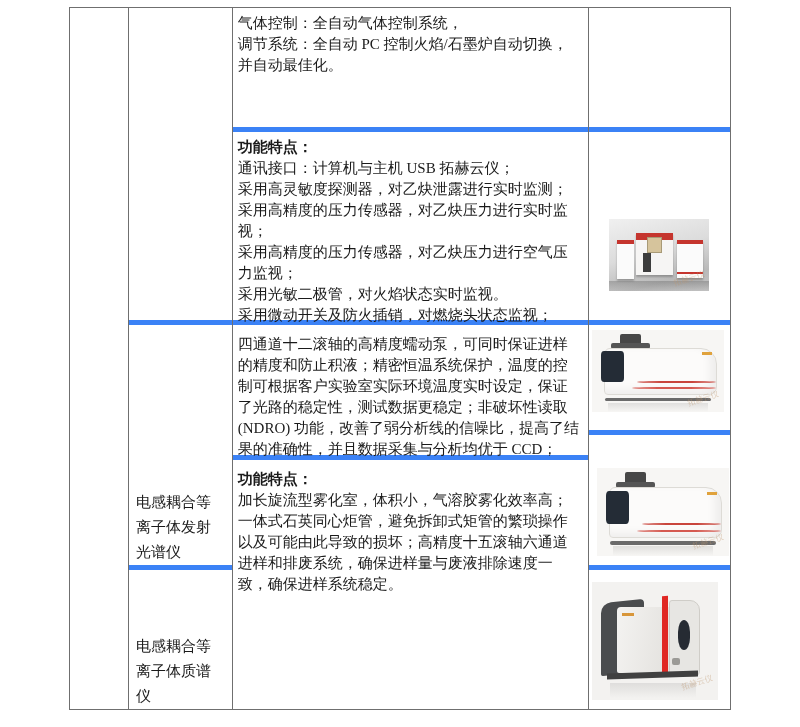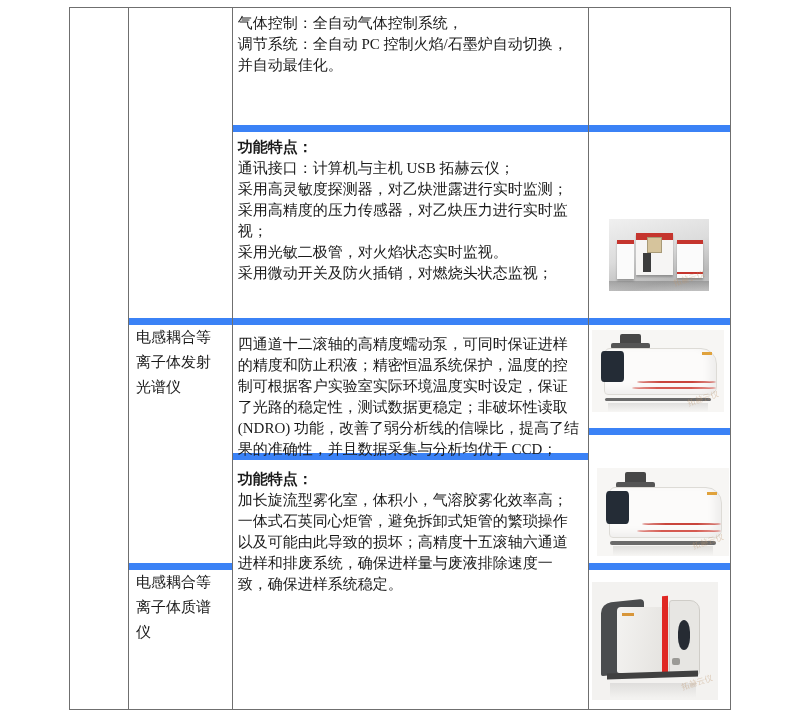--- a/index.html
+++ b/index.html
@@ -8,27 +8,27 @@
     font-family:"Liberation Serif","DejaVu Serif",serif;
     color:#1a1a1a;overflow:hidden;
   }
   #spec-table{
     position:absolute;left:69px;top:7px;width:662px;height:703px;
     border:1px solid #6f6f6f;box-sizing:border-box;display:flex;
   }
   .col{display:flex;flex-direction:column;box-sizing:border-box;height:100%;}
   .col-divider{border-right:1px solid #6f6f6f;}
   .cell{box-sizing:border-box;position:relative;}
-  .hline{border-bottom:7px solid #3b82f6;}
+  .hline{border-bottom:5px solid #3b82f6;}
   .c1{width:59px;}
   .c2{width:104px;}
   .c3{width:357px;}
   .c4{width:141px;}
   .label-cell{
-    display:flex;align-items:flex-start;
+    display:flex;align-items:flex-end;
     padding:0 6px 0 7px;font-size:15px;line-height:25px;
   }
   .desc{font-size:15px;line-height:21px;padding:5px 6px 0 5px;}
   .desc p{margin:0;}
   .bold{font-weight:bold;}
   .pad-mid{padding-top:27px;}
   .pad-sm{padding-top:9px;}
   .img-cell{position:relative;}
   .product-img{position:absolute;overflow:hidden;}
   .watermark{
@@ -104,20 +104,21 @@
     <div class="col c3 col-divider">
       <div class="cell hline desc" style="height:124px;">
         <p>气体控制：全自动气体控制系统，</p>
         <p>调节系统：全自动 PC 控制火焰/石墨炉自动切换，并自动最佳化。</p>
       </div>
       <div class="cell hline desc" style="height:193px;">
         <p class="bold">功能特点：</p>
         <p>通讯接口：计算机与主机 USB 拓赫云仪；</p>
         <p>采用高灵敏度探测器，对乙炔泄露进行实时监测；</p>
         <p>采用高精度的压力传感器，对乙炔压力进行实时监视；</p>
+        <p>采用高精度的压力传感器，对乙炔压力进行空气压力监视；</p>
         <p>采用光敏二极管，对火焰状态实时监视。</p>
         <p>采用微动开关及防火插销，对燃烧头状态监视；</p>
       </div>
       <div class="cell hline desc pad-sm" style="height:135px;">
         <p>四通道十二滚轴的高精度蠕动泵，可同时保证进样的精度和防止积液；精密恒温系统保护，温度的控制可根据客户实验室实际环境温度实时设定，保证了光路的稳定性，测试数据更稳定；非破坏性读取(NDRO) 功能，改善了弱分析线的信噪比，提高了结果的准确性，并且数据采集与分析均优于 CCD；</p>
       </div>
       <div class="cell desc pad-sm" style="height:139px;">
         <p class="bold">功能特点：</p>
         <p>加长旋流型雾化室，体积小，气溶胶雾化效率高；一体式石英同心炬管，避免拆卸式矩管的繁琐操作以及可能由此导致的损坏；高精度十五滚轴六通道进样和排废系统，确保进样量与废液排除速度一致，确保进样系统稳定。</p>
       </div>

